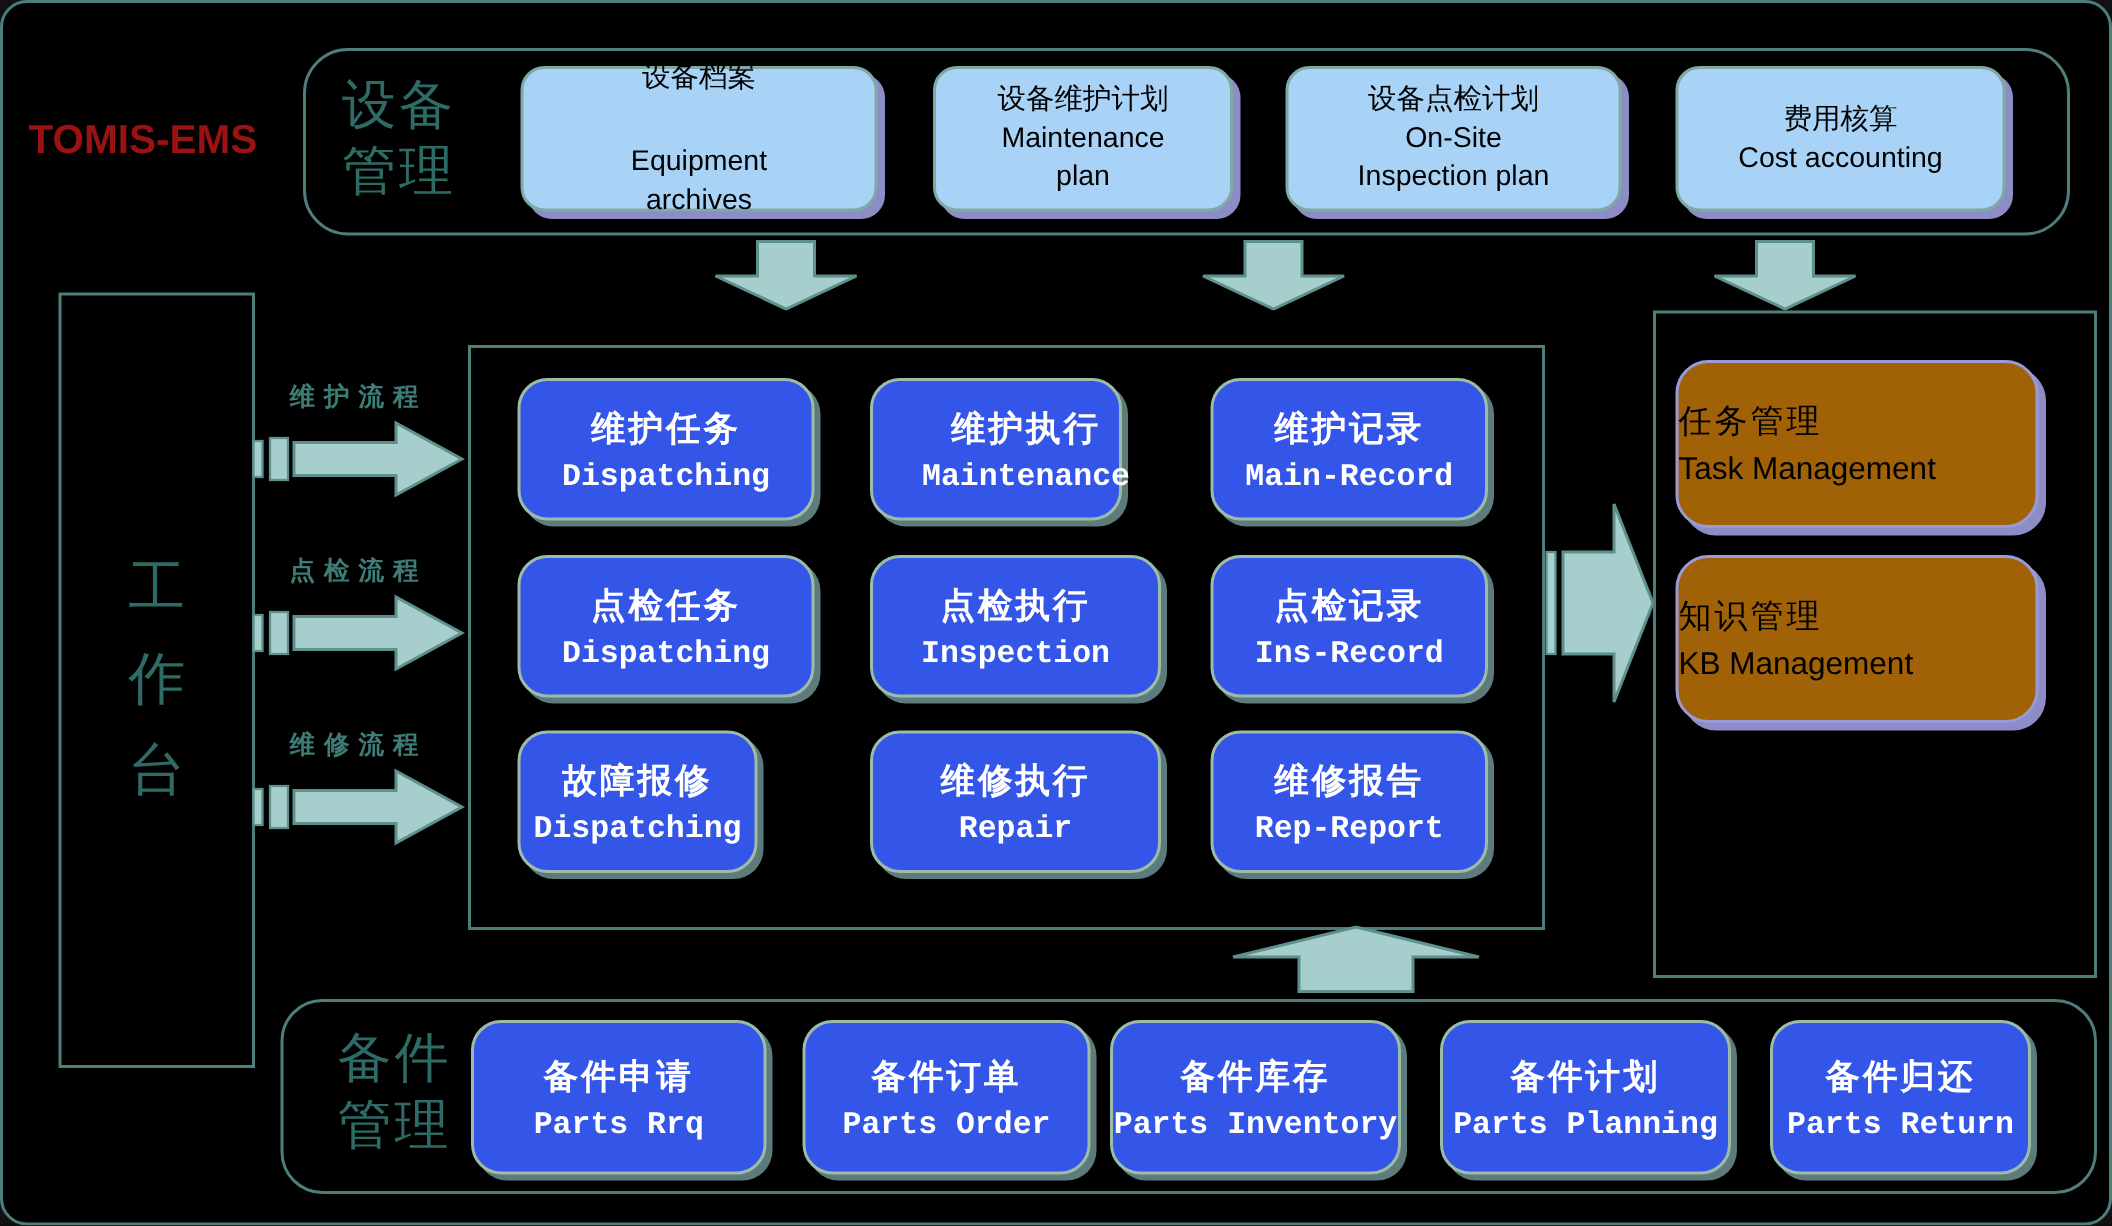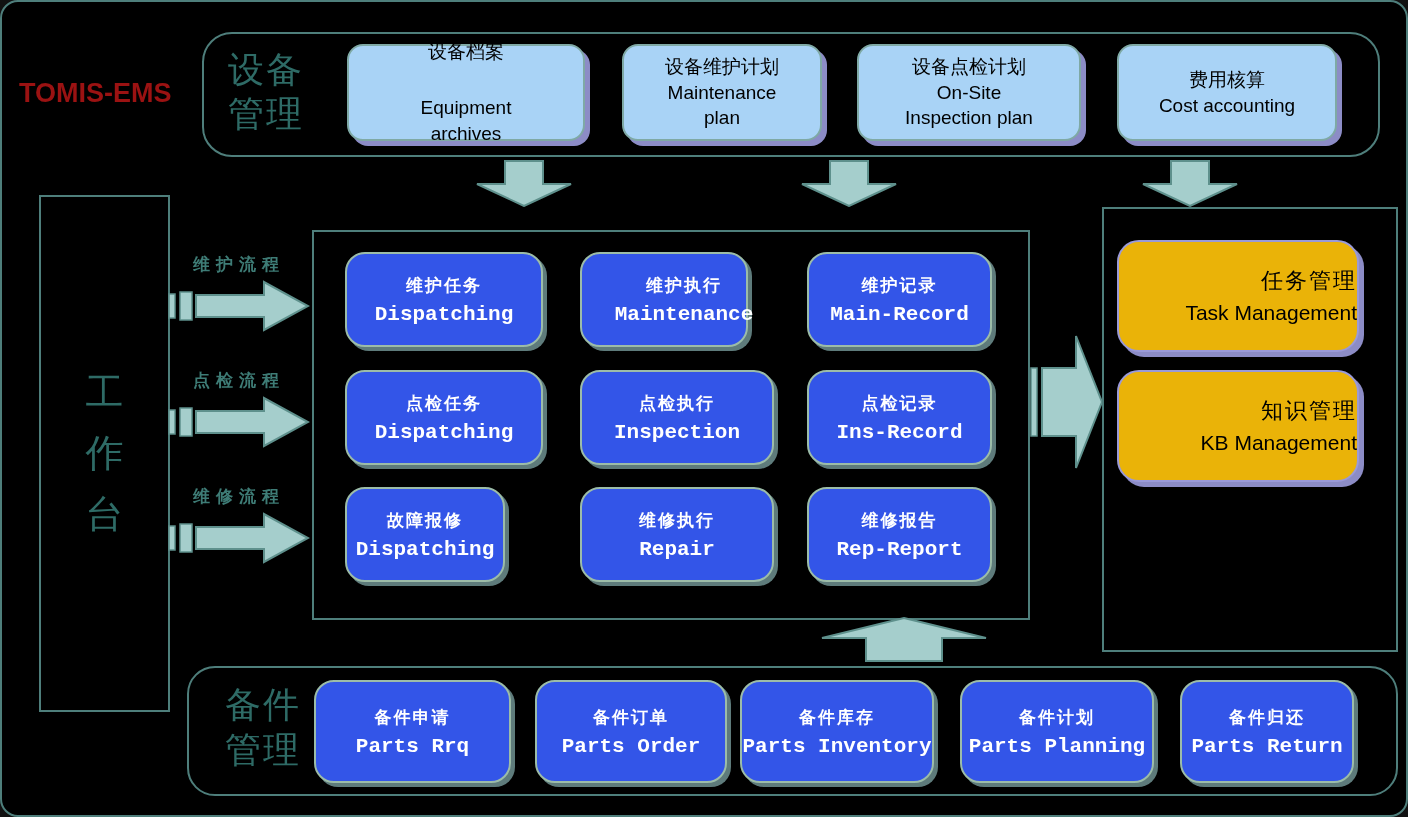--- a/index.html
+++ b/index.html
@@ -48,29 +48,29 @@
   .lightbox .en{white-space:pre-line;}
   .bluebox{
     background:#3355E8;
     border:2px solid #9CBCA8;
     border-radius:20px;
     box-shadow:4px 4px 0 #5E7B7B;
     color:#fff;font-weight:bold;
     display:flex;flex-direction:column;align-items:center;justify-content:center;
     text-align:center;
   }
-  .bluebox .zh{font-size:17px;letter-spacing:2px;}
+  .bluebox .zh{font-size:23px;letter-spacing:2px;}
   .bluebox .en{font-size:21px;margin-top:6px;font-family:Liberation Mono, monospace;}
   .greenbox{
-    background:#eab308;
+    background:#a16207;
     border:2px solid #9A9AD8;
     border-radius:22px;
     box-shadow:5px 5px 0 #8C8CC6;
     color:#000;
-    display:flex;flex-direction:column;align-items:flex-end;justify-content:center;
+    display:flex;flex-direction:column;align-items:flex-start;justify-content:center;
     text-align:center;
     line-height:1.5;
   }
   .greenbox .zh{font-size:22px;letter-spacing:2px;}
   .greenbox .en{font-size:21px;}
   svg{display:block;}
 </style>
 </head>
 <body>
 

